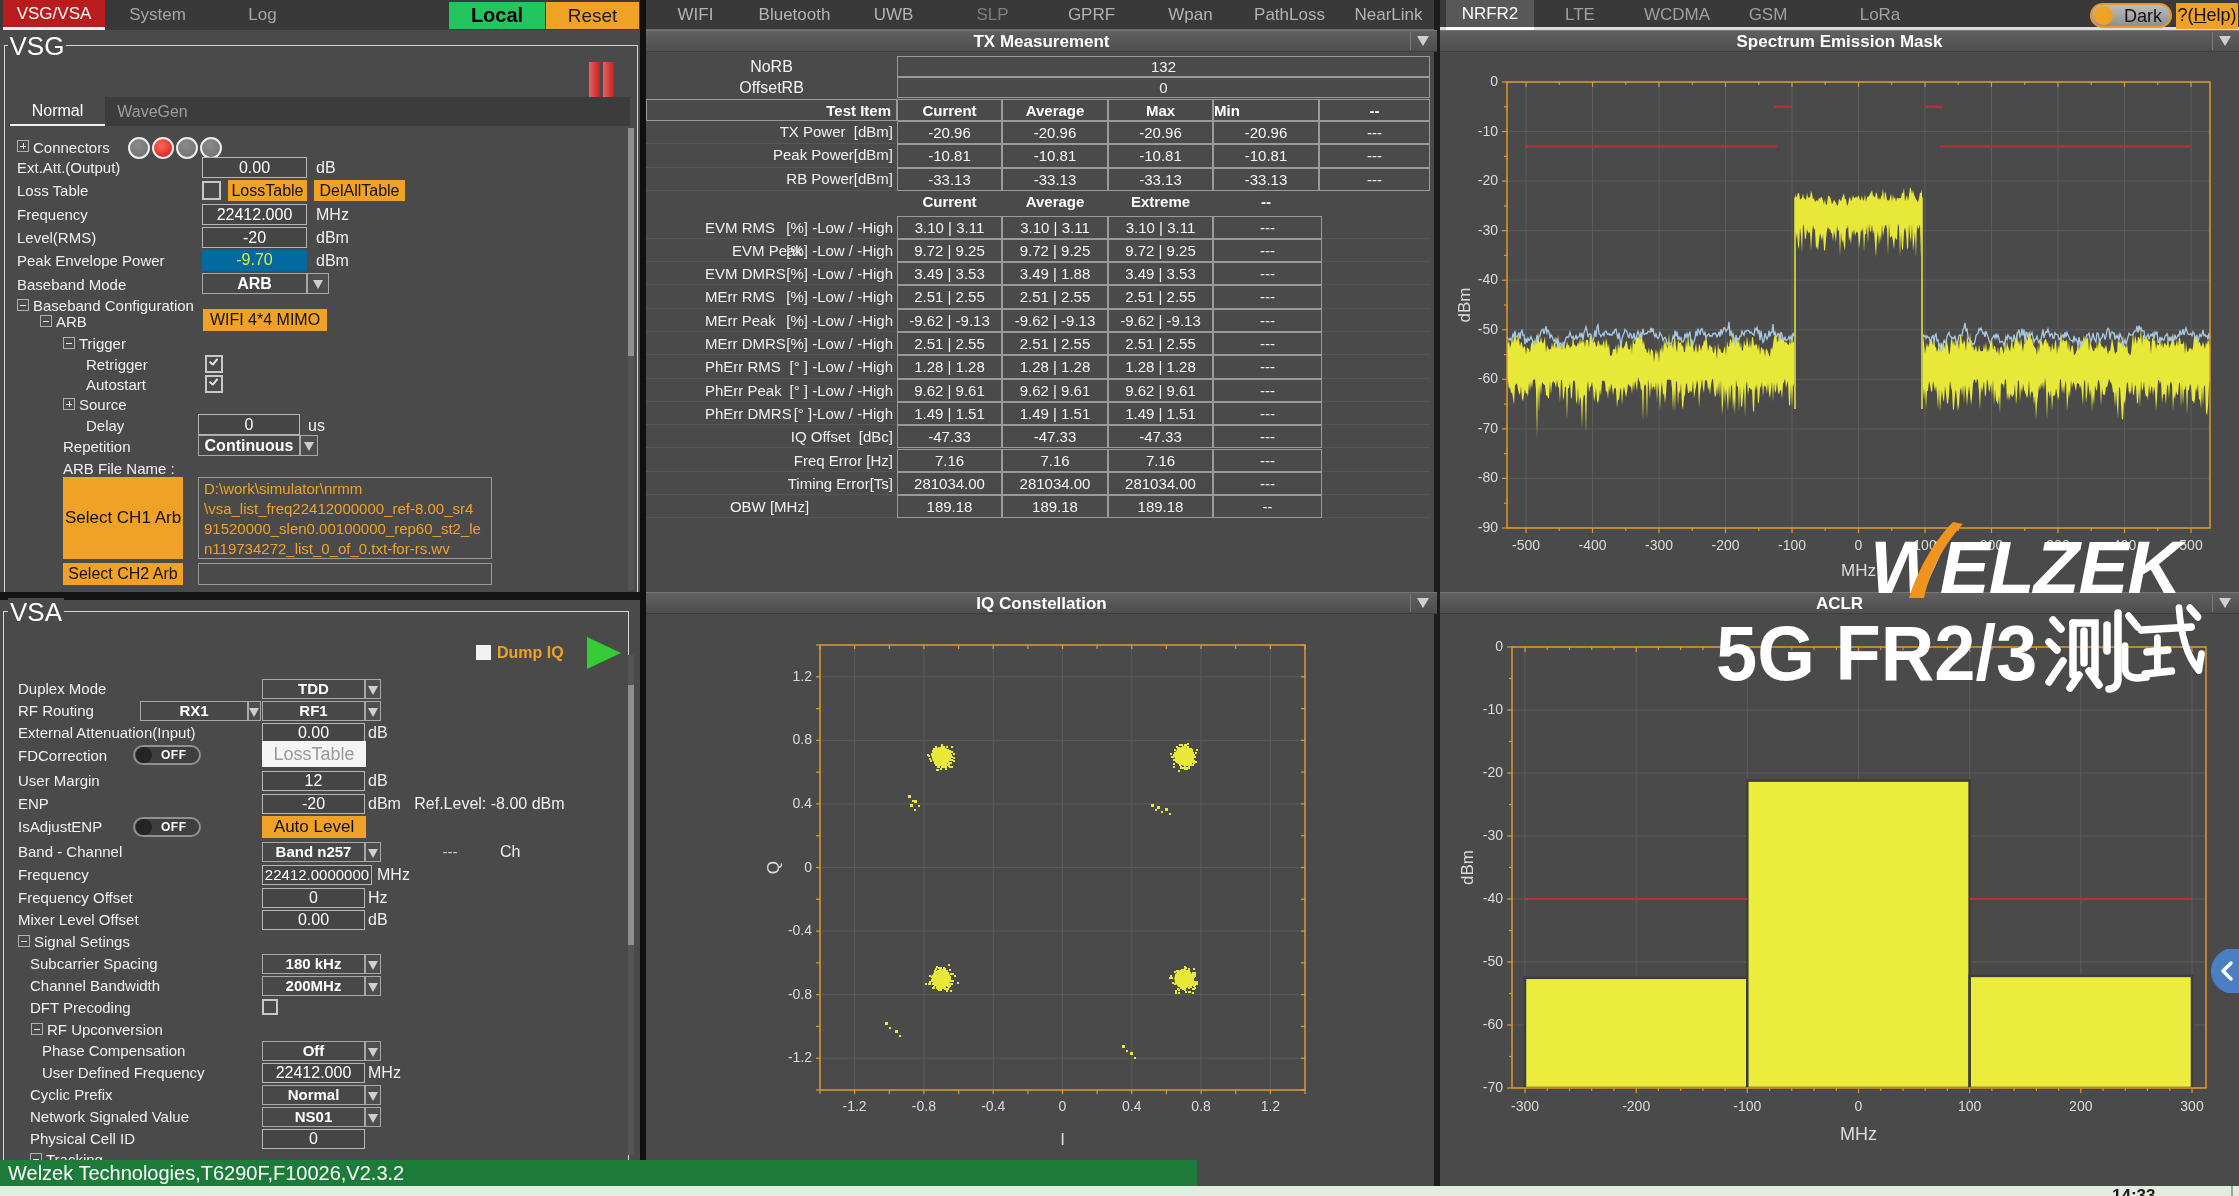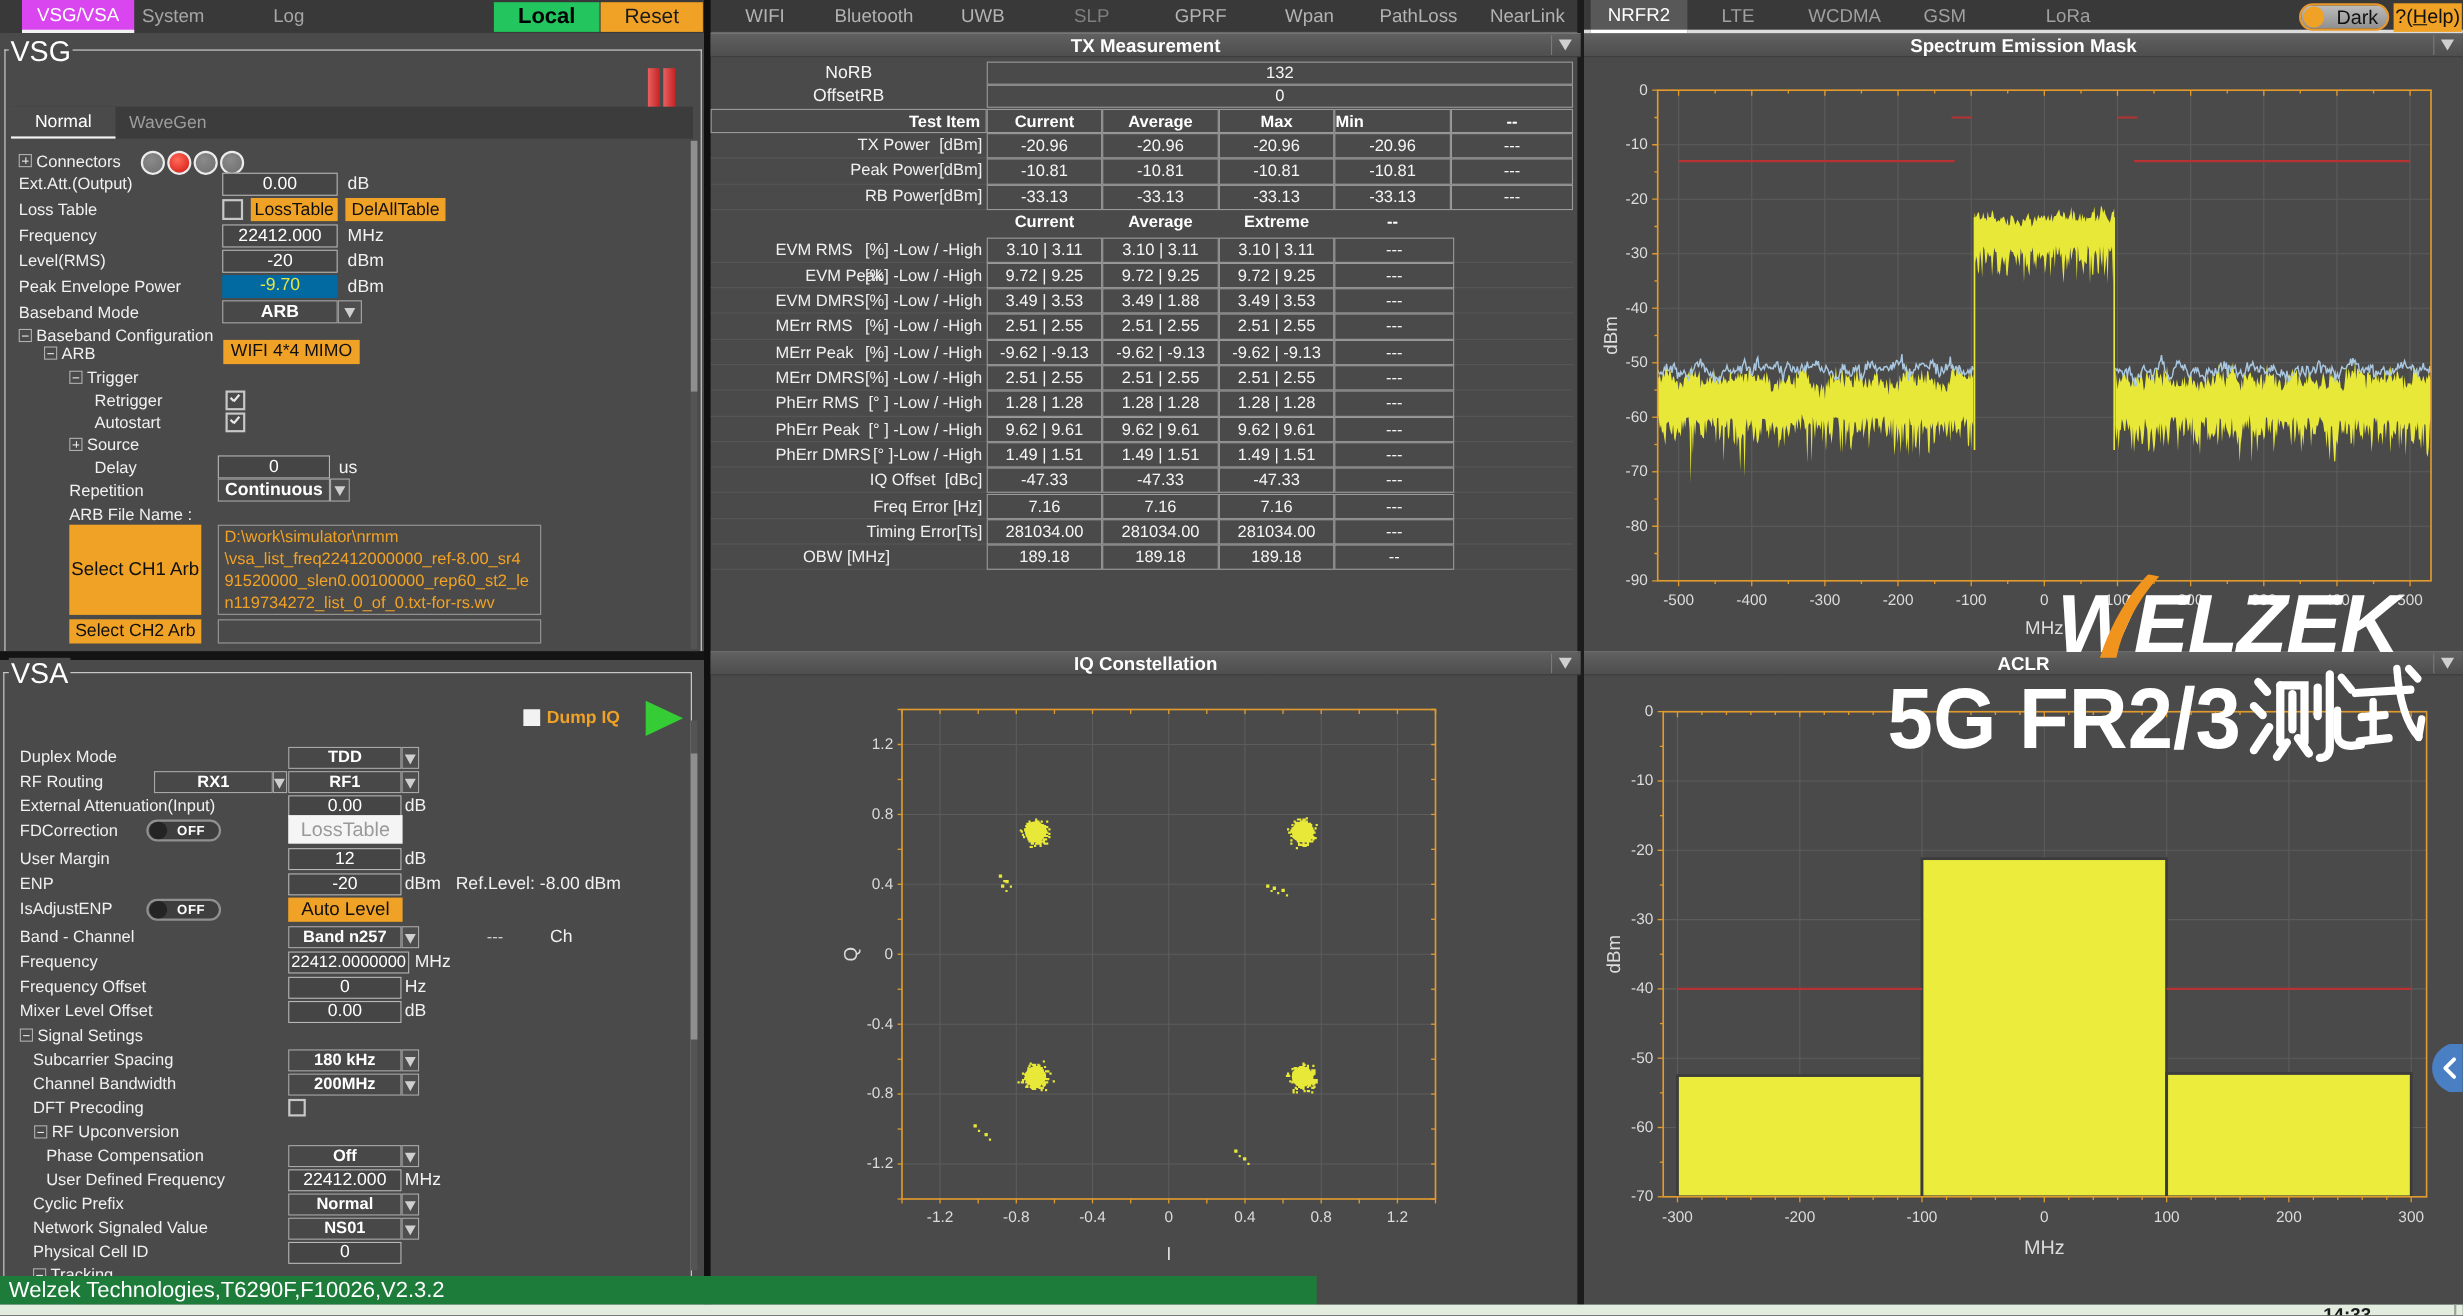--- a/index.html
+++ b/index.html
@@ -2,21 +2,21 @@
 <html><head><meta charset="utf-8"><style>
 html,body{margin:0;padding:0;width:2239px;height:1196px;background:#4a4a4a;
 font-family:"Liberation Sans",sans-serif;overflow:hidden;position:relative}
 div{box-sizing:border-box}
 .L{font-size:15px;color:#f1f1f1;white-space:nowrap;line-height:18px}
 .ob{background:#f0a226;color:#101010;font-size:16px;text-align:center;white-space:nowrap}
 .tri{width:0;height:0;position:absolute}
 .pm{border:1px solid #b0b0b0;width:12px;height:12px;position:absolute}
 </style></head><body>
 <div style="position:absolute;left:0;top:0;width:2239px;height:30px;background:#393939"></div>
-<div style="position:absolute;left:20px;top:0;width:102px;height:30px;background:#d946ef;border-bottom:3px solid #f2f2f2;color:#fff;font-size:17px;text-align:center;line-height:28px">VSG/VSA</div>
+<div style="position:absolute;left:3px;top:0;width:102px;height:30px;background:#b91c1c;border-bottom:3px solid #f2f2f2;color:#fff;font-size:17px;text-align:center;line-height:28px">VSG/VSA</div>
 <div style="position:absolute;left:110px;top:0;width:95px;height:30px;line-height:30px;text-align:center;font-size:17px;color:#a6a6a6">System</div>
 <div style="position:absolute;left:215px;top:0;width:95px;height:30px;line-height:30px;text-align:center;font-size:17px;color:#a6a6a6">Log</div>
 <div style="position:absolute;left:449px;top:2px;width:96px;height:27px;background:#22c55e;color:#000;font-weight:bold;font-size:20px;text-align:center;line-height:27px">Local</div>
 <div style="position:absolute;left:546px;top:2px;width:93px;height:27px;background:#f0a226;color:#1a1a1a;font-size:19px;text-align:center;line-height:27px">Reset</div>
 <div style="position:absolute;left:646px;top:0;width:99px;height:30px;line-height:30px;text-align:center;font-size:17px;color:#b3b3b3">WIFI</div>
 <div style="position:absolute;left:745px;top:0;width:99px;height:30px;line-height:30px;text-align:center;font-size:17px;color:#b3b3b3">Bluetooth</div>
 <div style="position:absolute;left:844px;top:0;width:99px;height:30px;line-height:30px;text-align:center;font-size:17px;color:#b3b3b3">UWB</div>
 <div style="position:absolute;left:943px;top:0;width:99px;height:30px;line-height:30px;text-align:center;font-size:17px;color:#7f7f7f">SLP</div>
 <div style="position:absolute;left:1042px;top:0;width:99px;height:30px;line-height:30px;text-align:center;font-size:17px;color:#b3b3b3">GPRF</div>
 <div style="position:absolute;left:1141px;top:0;width:99px;height:30px;line-height:30px;text-align:center;font-size:17px;color:#b3b3b3">Wpan</div>

